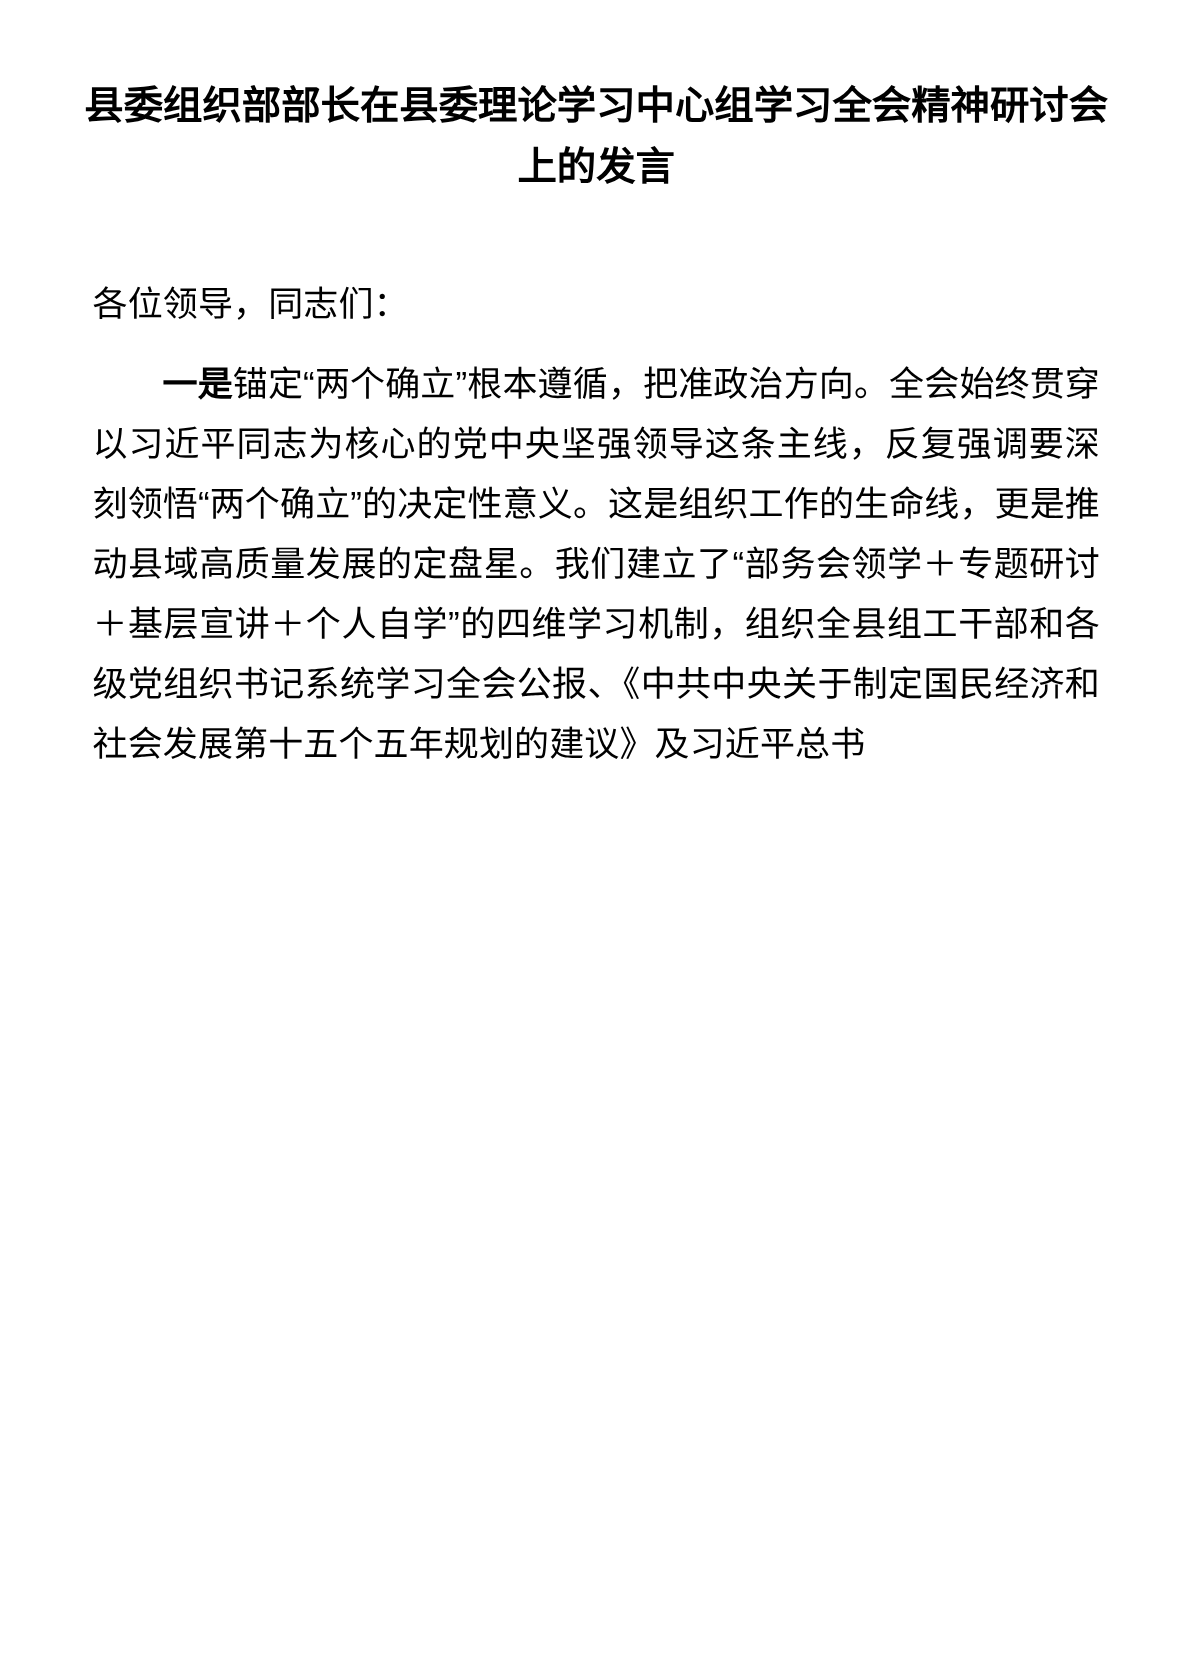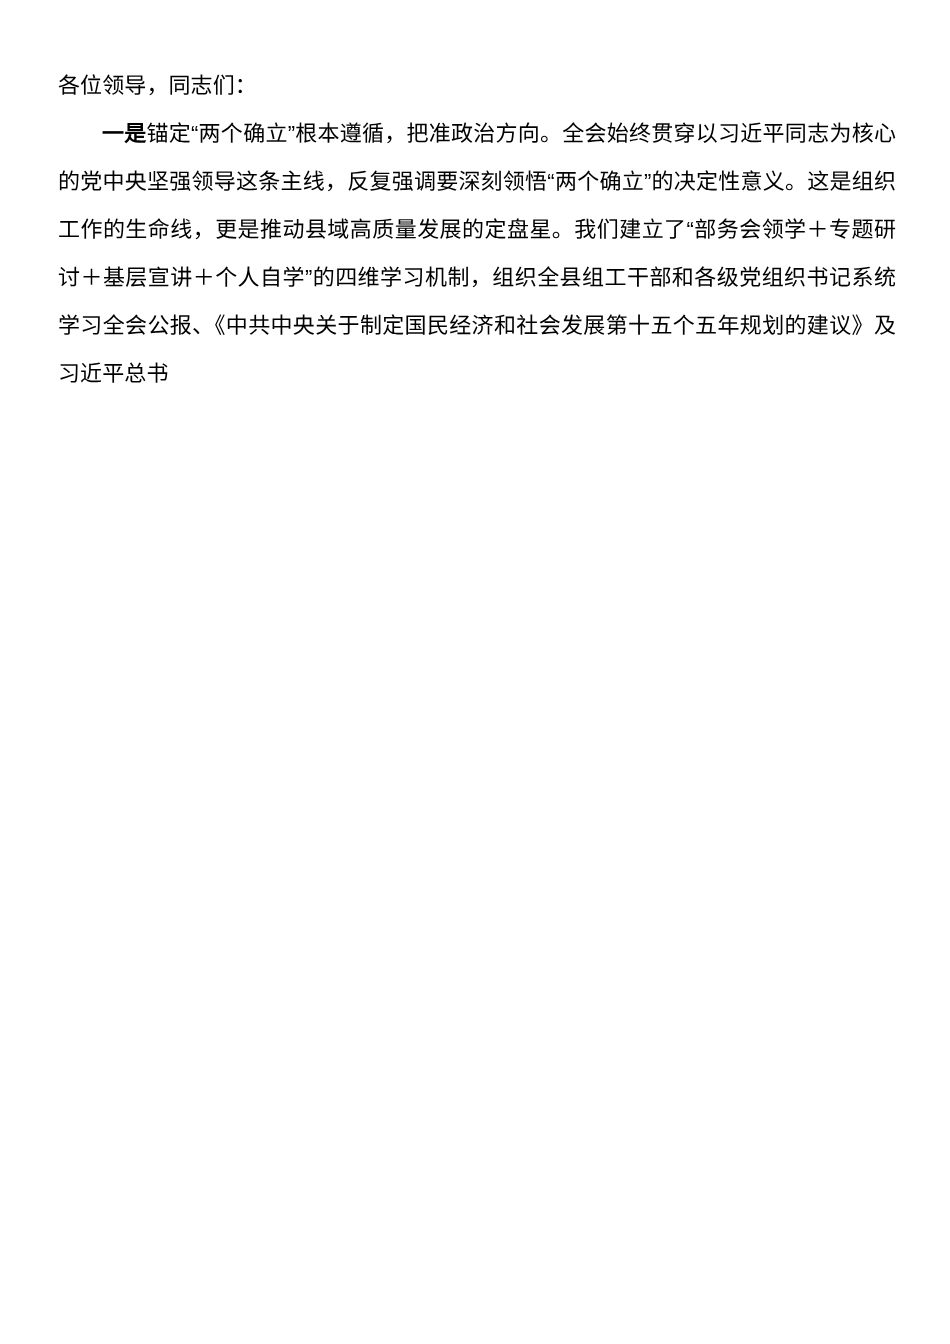--- a/index.html
+++ b/index.html
@@ -34,22 +34,22 @@
     padding-top: 60px;
     font-size: 31.5px;
     font-weight: 700;
     line-height: 49px;
     text-align: center;
     letter-spacing: 0px;
     word-break: break-all;
   }
   
   .para {
-    margin: 0;
-    font-size: 22px;
+    margin: 16px;
+    font-size: 28px;
     line-height: 48px;
     text-align: justify;
     text-align-last: left;
     text-justify: inter-ideograph;
     word-break: break-all;
     letter-spacing: 0.1px;
   }
   .para.salutation {
     margin-top: 62px;
     text-indent: 0;
@@ -64,20 +64,21 @@
   .bold-lead {
     font-weight: 700;
   }
 </style>
 </head>
 <body>
 
 <div class="page">
   <div class="doc-body">
 
+    <h1 class="doc-title">县委组织部部长在县委理论学习中心组学习全会精神研讨会上的发言</h1>
 
     <p class="para salutation">各位领导，同志们：</p>
 
 
 
 
     <p class="para indent"><span class="bold-lead">一是</span><span>锚定“两个确立”根本遵循，把准政治方向。全会始终贯穿以习近平同志为核心的党中央坚强领导这条主线，反复强调要深刻领悟“两个确立”的决定性意义。这是组织工作的生命线，更是推动县域高质量发展的定盘星。我们建立了“部务会领学＋专题研讨＋基层宣讲＋个人自学”的四维学习机制，组织全县组工干部和各级党组织书记系统学习全会公报、《中共中央关于制定国民经济和社会发展第十五个五年规划的建议》及习近平总书</span></p>
 
   </div>
 </div>

